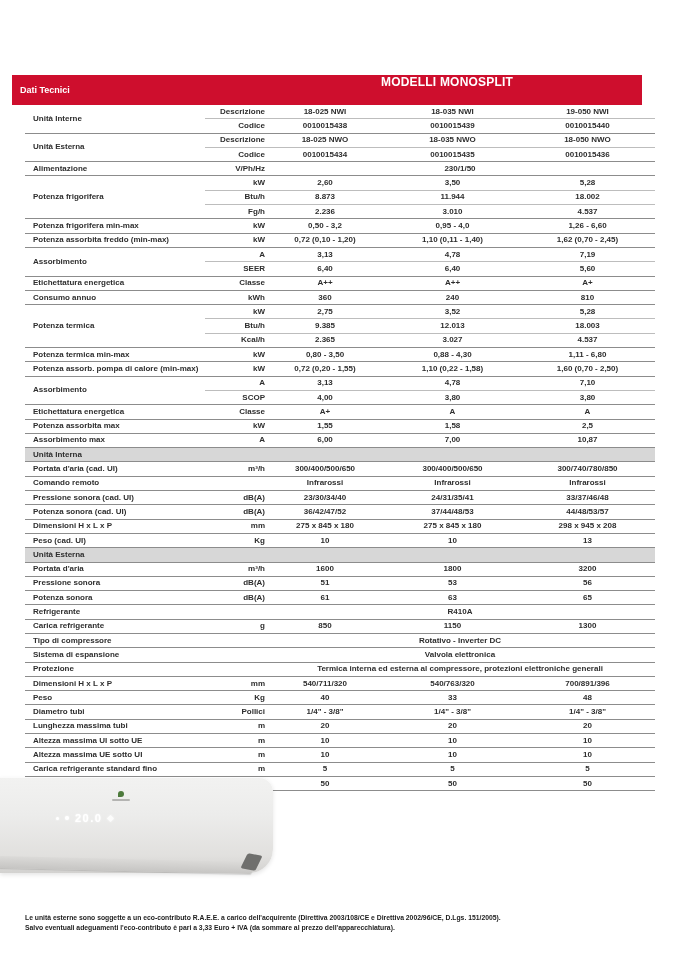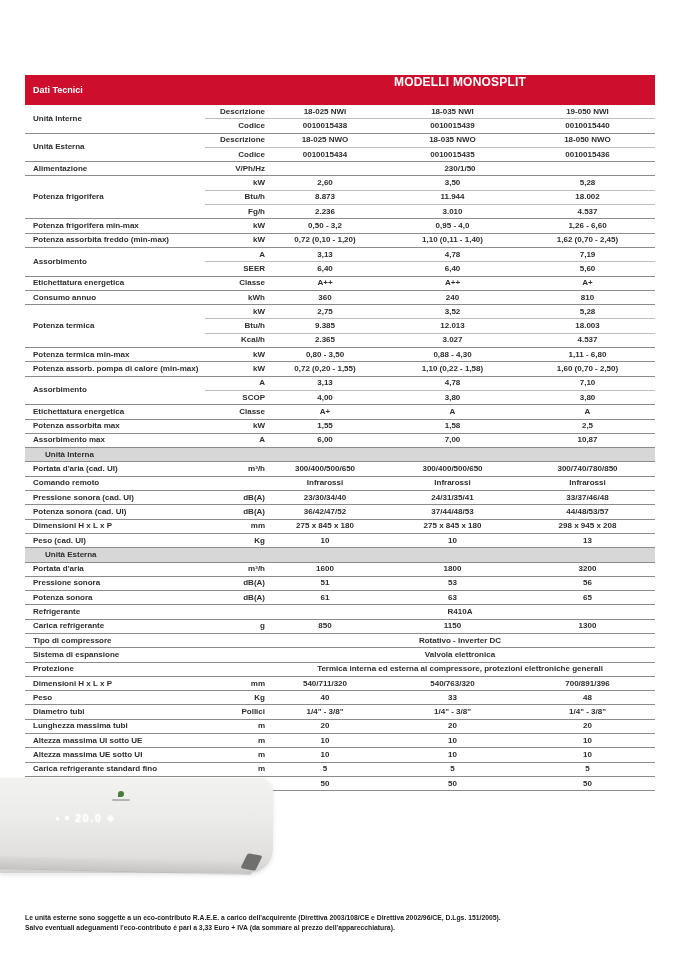--- a/index.html
+++ b/index.html
@@ -3,21 +3,21 @@
 <meta charset="utf-8">
 <style>
   html,body { margin:0; padding:0; background:#ffffff; }
   .page {
     position:relative; width:678px; height:959px; background:#ffffff;
     overflow:hidden; font-family:"Liberation Sans", sans-serif;
   }
 
   
   .red-header {
-    position:absolute; left:25px; top:75px; width:630px; height:30px;
+    position:absolute; left:12px; top:75px; width:630px; height:30px;
     background:#CE0E2D; color:#ffffff;
     display:grid;
     grid-template-columns:180px 60px 120px 135px 135px;
     grid-template-rows:14px 16px;
   }
   .rh-title {
     grid-column:1 / 3; grid-row:1 / 3;
     align-self:center; padding-left:8px;
     font-size:9px; font-weight:700;
   }
@@ -42,21 +42,21 @@
     line-height:1; vertical-align:middle;
     white-space:nowrap; overflow:hidden;
   }
   .specs-table td.lbl  { text-align:left; padding-left:8px; }
   .specs-table td.unit { text-align:right; }
   .specs-table td.val  { text-align:center; }
   tr.group-row > td   { border-top:1px solid #8c8c8c; }
   tr.cont-row  > td   { border-top:1px solid #bdbdbd; }
   tr.section-row > td {
     border-top:1px solid #8c8c8c; background:#d7d7d7;
-    text-align:left; padding-left:20px;
+    text-align:left; padding-left:8px;
   }
   .specs-table tr:first-child > td { border-top:none; }
   .specs-table tr:last-child  > td { border-bottom:1px solid #8c8c8c; }
 
   
   .ac-body {
     position:absolute; left:0; top:777px; width:273px; height:96px;
     background:linear-gradient(180deg,#f2f2f1 0%,#ececeb 40%,#e1e0de 82%,#d3d2d0 100%);
     border-radius:0 14px 24px 0;
     box-shadow:inset 0 1px 0 #fbfbfb, 0 2px 4px rgba(0,0,0,0.10);

